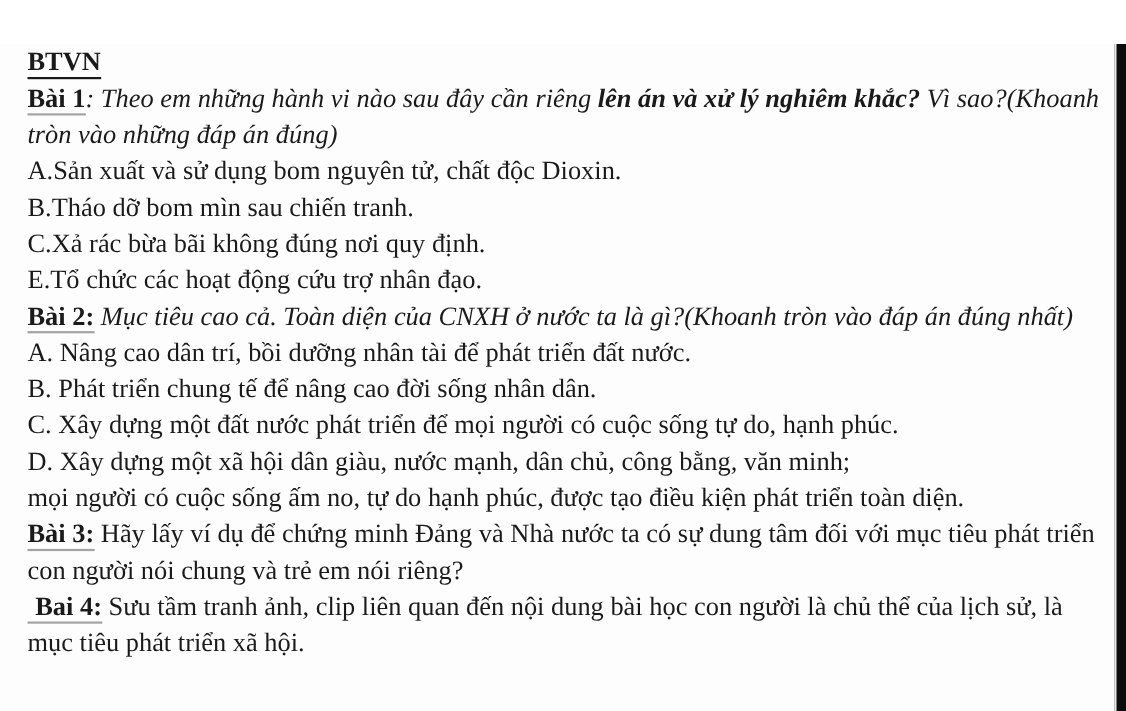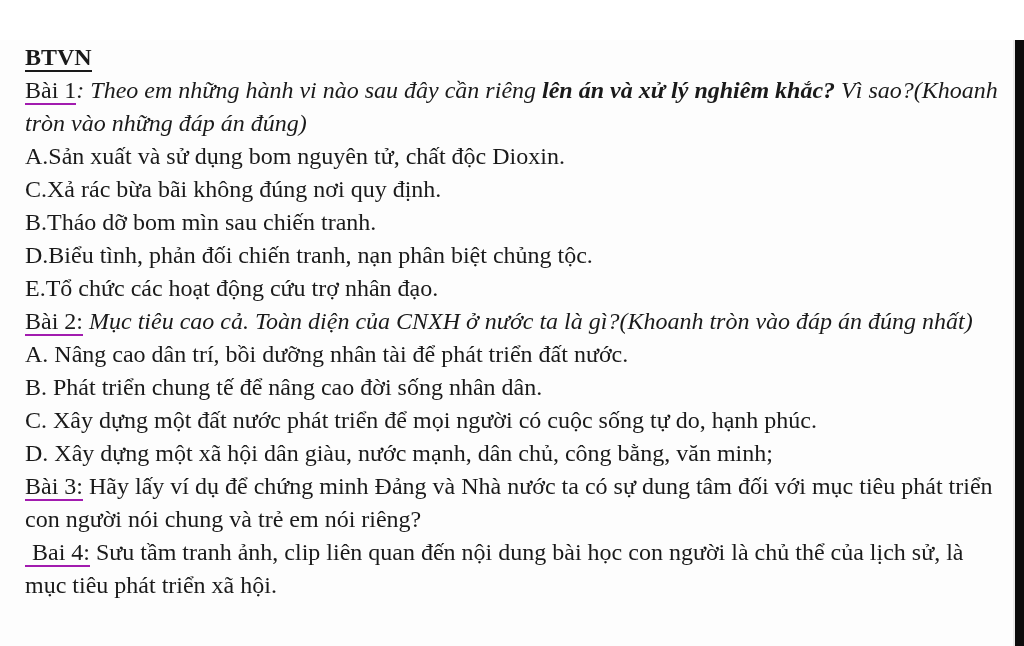--- a/index.html
+++ b/index.html
@@ -29,54 +29,54 @@
     width: 9px;
     height: 646px;
     background: #0c0c0c;
     border-left: 2px solid #ececec;
   }
   .title {
     font-weight: bold;
     border-bottom: 2px solid #1a1a1a;
   }
   .lbl {
-    font-weight: normal;
-    border-bottom: 2px solid #a21caf;
+    font-weight: bold;
+    border-bottom: 2px solid #a3a3a3;
   }
   .lbl.pad { padding-left: 7px; }
   .it { font-style: italic; }
   .bi { font-style: italic; font-weight: bold; }
   p, .line { margin: 0; }
 </style>
 </head>
 <body>
 
 <div class="page">
   <div class="content">
 
     <p class="line"><span class="title">BTVN</span></p>
 
     <p class="line"><span class="lbl">Bài 1</span><span class="it">:</span>
       <span class="it">Theo em những hành vi nào sau đây cần riêng</span>
       <span class="bi">lên án và xử lý nghiêm khắc?</span>
       <span class="it">Vì sao?(</span><wbr><span class="it">Khoanh tròn vào những đáp án đúng)</span></p>
 
     <p class="line">A.Sản xuất và sử dụng bom nguyên tử, chất độc Dioxin.</p>
+    <p class="line">B.Tháo dỡ bom mìn sau chiến tranh.</p>
     <p class="line">C.Xả rác bừa bãi không đúng nơi quy định.</p>
-    <p class="line">B.Tháo dỡ bom mìn sau chiến tranh.</p>
-    <p class="line">D.Biểu tình, phản đối chiến tranh, nạn phân biệt chủng tộc.</p>
     <p class="line">E.Tổ chức các hoạt động cứu trợ nhân đạo.</p>
 
     <p class="line"><span class="lbl">Bài 2:</span>
       <span class="it">Mục tiêu cao cả. Toàn diện của CNXH ở nước ta là gì?(Khoanh tròn vào đáp án đúng nhất)</span></p>
 
     <p class="line">A. Nâng cao dân trí, bồi dưỡng nhân tài để phát triển đất nước.</p>
     <p class="line">B. Phát triển chung tế để nâng cao đời sống nhân dân.</p>
     <p class="line">C. Xây dựng một đất nước phát triển để mọi người có cuộc sống tự do, hạnh phúc.</p>
     <p class="line">D. Xây dựng một xã hội dân giàu, nước mạnh, dân chủ, công bằng, văn minh;</p>
+    <p class="line">mọi người có cuộc sống ấm no, tự do hạnh phúc, được tạo điều kiện phát triển toàn diện.</p>
 
     <p class="line"><span class="lbl">Bài 3:</span>
       <span>Hãy lấy ví dụ để chứng minh Đảng và Nhà nước ta có sự dung tâm đối với mục tiêu phát triển con người nói chung và trẻ em nói riêng?</span></p>
 
     <p class="line"><span class="lbl pad">Bai 4:</span>
       <span>Sưu tầm tranh ảnh, clip liên quan đến nội dung bài học con người là chủ thể của lịch sử, là mục tiêu phát triển xã hội.</span></p>
 
   </div>
   <div class="edge-bar"></div>
 </div>

